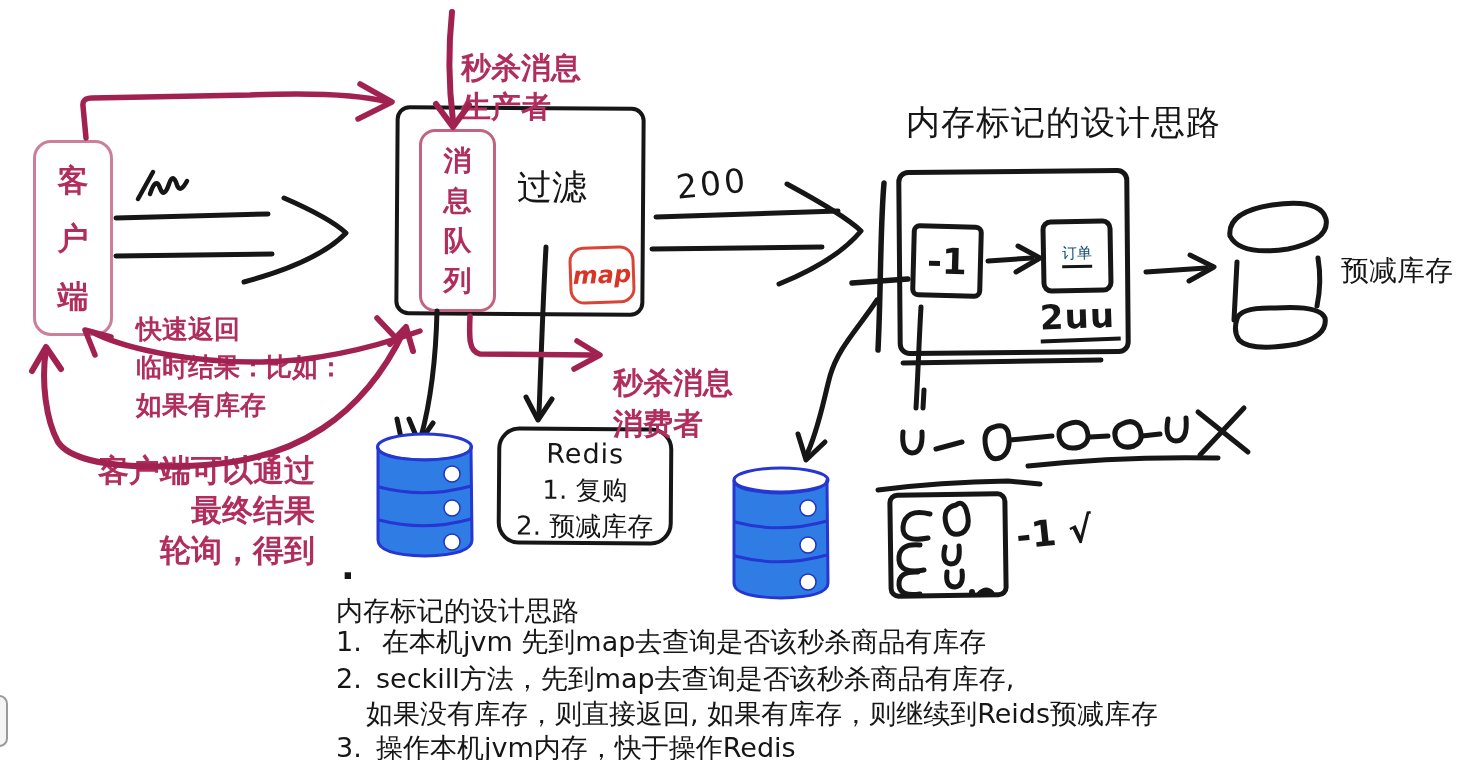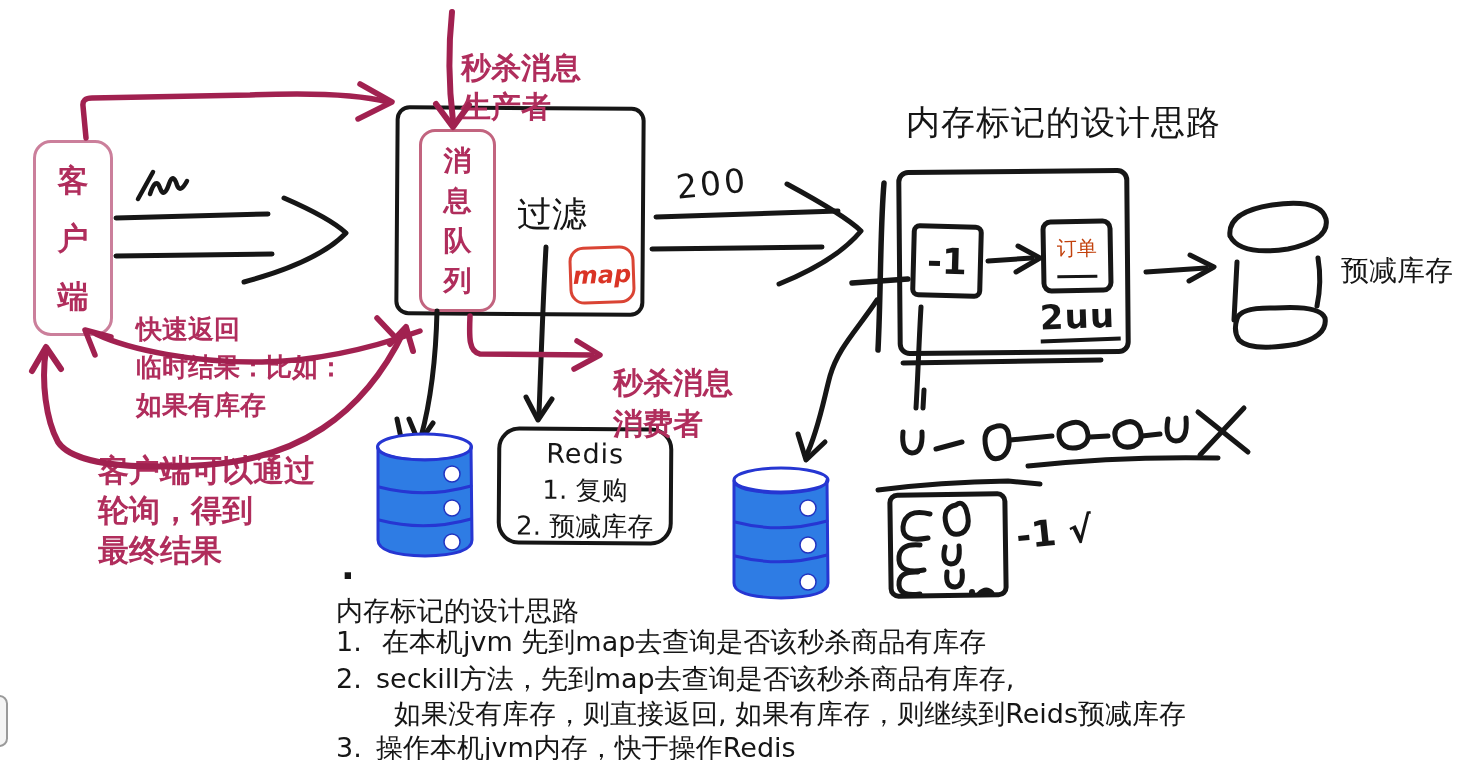--- a/index.html
+++ b/index.html
@@ -17,50 +17,50 @@
              display:flex;flex-direction:column;align-items:center;justify-content:center;gap:12px;}
   .queue-box span{font-size:28px;font-weight:bold;color:#b02d5c;line-height:1;}
   .map-box{left:569px;top:246px;width:66px;height:58px;border:3px solid #da4434;border-radius:15px;transform:rotate(-2deg);
            display:flex;align-items:center;justify-content:center;}
   .map-box span{color:#da3425;font-size:24px;font-weight:bold;font-style:italic;}
   .seckill-box{left:897px;top:169px;width:233px;height:186px;border:5px solid #161616;border-radius:12px;transform:rotate(-.5deg);}
   .minus1-box{left:911px;top:224px;width:72px;height:74px;border:5px solid #161616;border-radius:8px;transform:rotate(1.5deg);
               display:flex;align-items:center;justify-content:center;font-size:36px;font-weight:600;}
   .order-box{left:1041px;top:219px;width:72px;height:74px;border:5px solid #161616;border-radius:10px;transform:rotate(-1deg);
              display:flex;align-items:center;justify-content:center;}
-  .order-box span{font-size:20px;color:#c2410c;border-bottom:3px solid #161616;padding-bottom:13px;}
+  .order-box span{font-size:15px;color:#0c4a6e;border-bottom:3px solid #161616;padding-bottom:2px;}
   .redis-box{left:497px;top:427px;width:176px;height:118px;border:4px solid #161616;border-radius:22px;transform:rotate(.4deg);
              text-align:center;padding-top:5px;}
   .redis-box .t{font-size:27px;line-height:36px;letter-spacing:1px;}
   .redis-box .i{font-size:26px;line-height:36px;}
   .cc-box{left:888px;top:492px;width:120px;height:106px;border:5px solid #161616;border-radius:10px;transform:rotate(-.8deg);}
   .gray-sliver{left:-9px;top:695px;width:17px;height:52px;border:2px solid #9a9a9a;border-radius:9px;background:#f4f4f4;}
   
   .maroon{color:#b02d5c;font-weight:bold;margin-top:12px;}
   .producer-label{left:461px;top:36px;font-size:30px;line-height:39px;}
-  .filter-label{left:517px;top:191px;font-size:35px;}
+  .filter-label{left:517px;top:164px;font-size:35px;}
   .rate-label{left:676px;top:164px;font-size:33px;letter-spacing:3px;transform:rotate(-6deg);}
   .seckill-title{left:906px;top:100px;font-size:34px;letter-spacing:1px;}
   .count-label{left:1040px;top:296px;font-size:34px;font-weight:600;border-bottom:4px solid #161616;
                padding:0 5px 2px 0;transform:rotate(-2deg);letter-spacing:1px;}
   .product-label{left:1341px;top:252px;font-size:28px;}
   .consumer-label{left:613px;top:350px;font-size:30px;line-height:41px;}
   .fast-return{left:136px;top:298px;font-size:26px;line-height:38px;}
-  .polling{left:98px;top:438px;font-size:31px;line-height:40px;}
+  .polling{left:98px;top:438px;font-size:31px;line-height:40px;text-align:right;}
   .check-label{left:1016px;top:512px;font-size:36px;font-weight:600;transform:rotate(-6deg);}
   
   .note{font-size:27px;line-height:34px;color:#161616;white-space:nowrap;}
   .notes-dot{left:341px;top:550px;font-size:36px;font-weight:bold;}
   .notes-title{left:336px;top:594px;}
   .note-row{display:flex;}
   .note-row .num{flex:0 0 40px;font-weight:500;}
   .r1{left:336px;top:625px;}
   .r1 .num{flex-basis:46px;}
   .r2{left:336px;top:662px;}
-  .r2b{left:366px;top:697px;margin-left:28px;}
+  .r2b{left:366px;top:697px;}
   .r3{left:336px;top:731px;}
 </style>
 </head>
 <body>
 
 <div class="stage">
 
   <div class="box client-box">
     <span>客</span>
     <span>户</span>
@@ -108,22 +108,22 @@
     <div>秒杀消息</div>
     <div>消费者</div>
   </div>
   <div class="abs maroon fast-return">
     <div>快速返回</div>
     <div>临时结果：比如：</div>
     <div>如果有库存</div>
   </div>
   <div class="abs maroon polling">
     <div>客户端可以通过</div>
+    <div>最终结果</div>
     <div>轮询，得到</div>
-    <div>最终结果</div>
   </div>
 
   <div class="abs note notes-dot">.</div>
   <div class="abs note notes-title">内存标记的设计思路</div>
   <div class="abs note note-row r1">
     <span class="num">1.</span>
     <span>在本机jvm 先到map去查询是否该秒杀商品有库存</span>
   </div>
   <div class="abs note note-row r2">
     <span class="num">2.</span>

